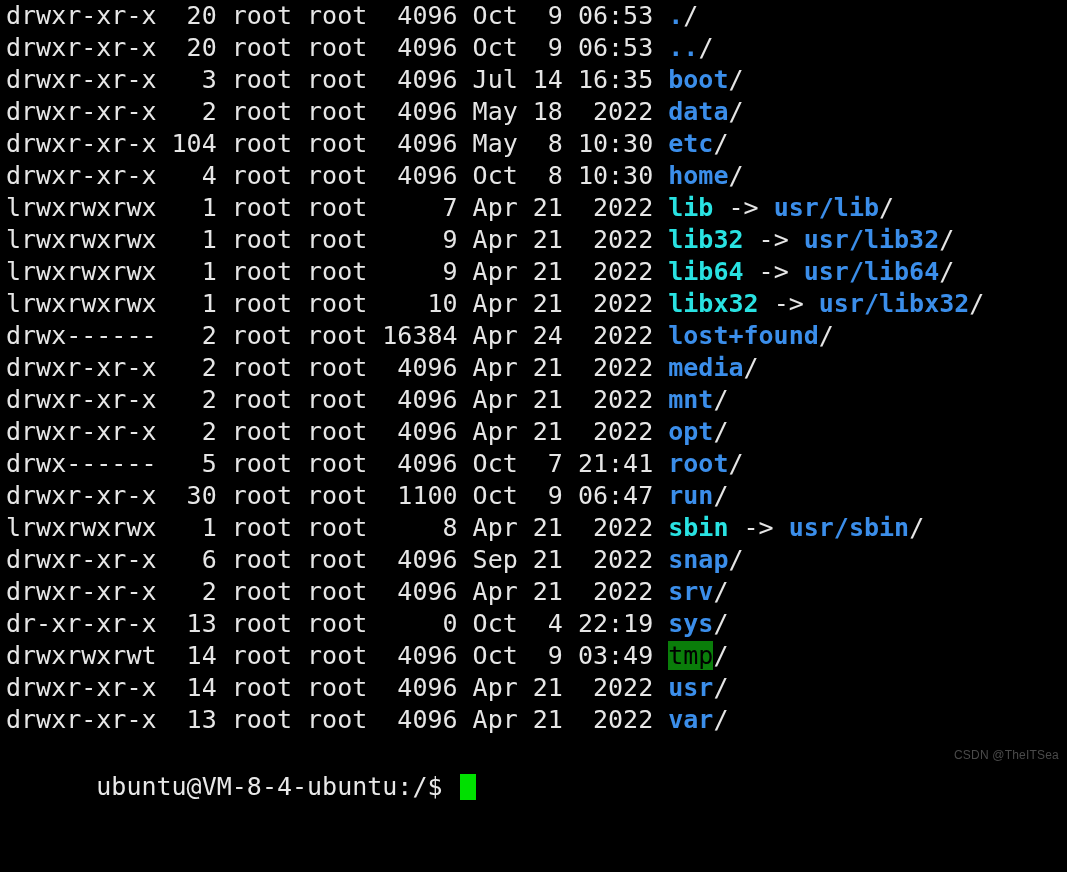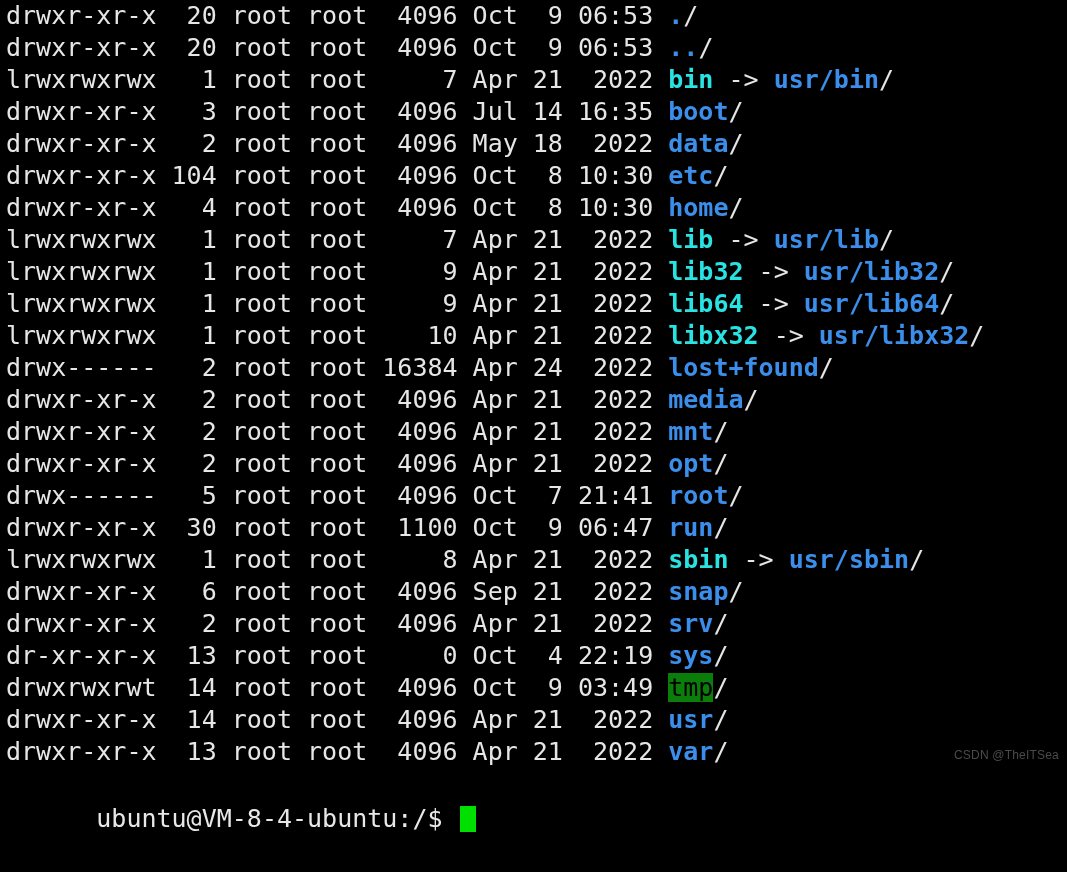--- a/index.html
+++ b/index.html
@@ -93,24 +93,23 @@
   }
 </style>
 </head>
 <body>
 
 <div id="terminal">
   <div class="screen">
     <div id="listing">
         <div class="line"><span class="col">drwxr-xr-x  20 root root  4096 Oct  9 06:53 </span><span class="n-dir">.</span><span class="slash">/</span></div>
         <div class="line"><span class="col">drwxr-xr-x  20 root root  4096 Oct  9 06:53 </span><span class="n-dir">..</span><span class="slash">/</span></div>
-        <div class="line"><span class="col">lrwxrwxrwx   1 root root     7 Apr 21  2022 </span><span class="n-link">bin</span><span class="arrow"> -&gt; </span><span class="n-dir">usr/bin</span><span class="slash">/</span></div>
         <div class="line"><span class="col">drwxr-xr-x   3 root root  4096 Jul 14 16:35 </span><span class="n-dir">boot</span><span class="slash">/</span></div>
         <div class="line"><span class="col">drwxr-xr-x   2 root root  4096 May 18  2022 </span><span class="n-dir">data</span><span class="slash">/</span></div>
-        <div class="line"><span class="col">drwxr-xr-x 104 root root  4096 Oct  8 10:30 </span><span class="n-dir">etc</span><span class="slash">/</span></div>
+        <div class="line"><span class="col">drwxr-xr-x 104 root root  4096 May  8 10:30 </span><span class="n-dir">etc</span><span class="slash">/</span></div>
         <div class="line"><span class="col">drwxr-xr-x   4 root root  4096 Oct  8 10:30 </span><span class="n-dir">home</span><span class="slash">/</span></div>
         <div class="line"><span class="col">lrwxrwxrwx   1 root root     7 Apr 21  2022 </span><span class="n-link">lib</span><span class="arrow"> -&gt; </span><span class="n-dir">usr/lib</span><span class="slash">/</span></div>
         <div class="line"><span class="col">lrwxrwxrwx   1 root root     9 Apr 21  2022 </span><span class="n-link">lib32</span><span class="arrow"> -&gt; </span><span class="n-dir">usr/lib32</span><span class="slash">/</span></div>
         <div class="line"><span class="col">lrwxrwxrwx   1 root root     9 Apr 21  2022 </span><span class="n-link">lib64</span><span class="arrow"> -&gt; </span><span class="n-dir">usr/lib64</span><span class="slash">/</span></div>
         <div class="line"><span class="col">lrwxrwxrwx   1 root root    10 Apr 21  2022 </span><span class="n-link">libx32</span><span class="arrow"> -&gt; </span><span class="n-dir">usr/libx32</span><span class="slash">/</span></div>
         <div class="line"><span class="col">drwx------   2 root root 16384 Apr 24  2022 </span><span class="n-dir">lost+found</span><span class="slash">/</span></div>
         <div class="line"><span class="col">drwxr-xr-x   2 root root  4096 Apr 21  2022 </span><span class="n-dir">media</span><span class="slash">/</span></div>
         <div class="line"><span class="col">drwxr-xr-x   2 root root  4096 Apr 21  2022 </span><span class="n-dir">mnt</span><span class="slash">/</span></div>
         <div class="line"><span class="col">drwxr-xr-x   2 root root  4096 Apr 21  2022 </span><span class="n-dir">opt</span><span class="slash">/</span></div>
         <div class="line"><span class="col">drwx------   5 root root  4096 Oct  7 21:41 </span><span class="n-dir">root</span><span class="slash">/</span></div>

